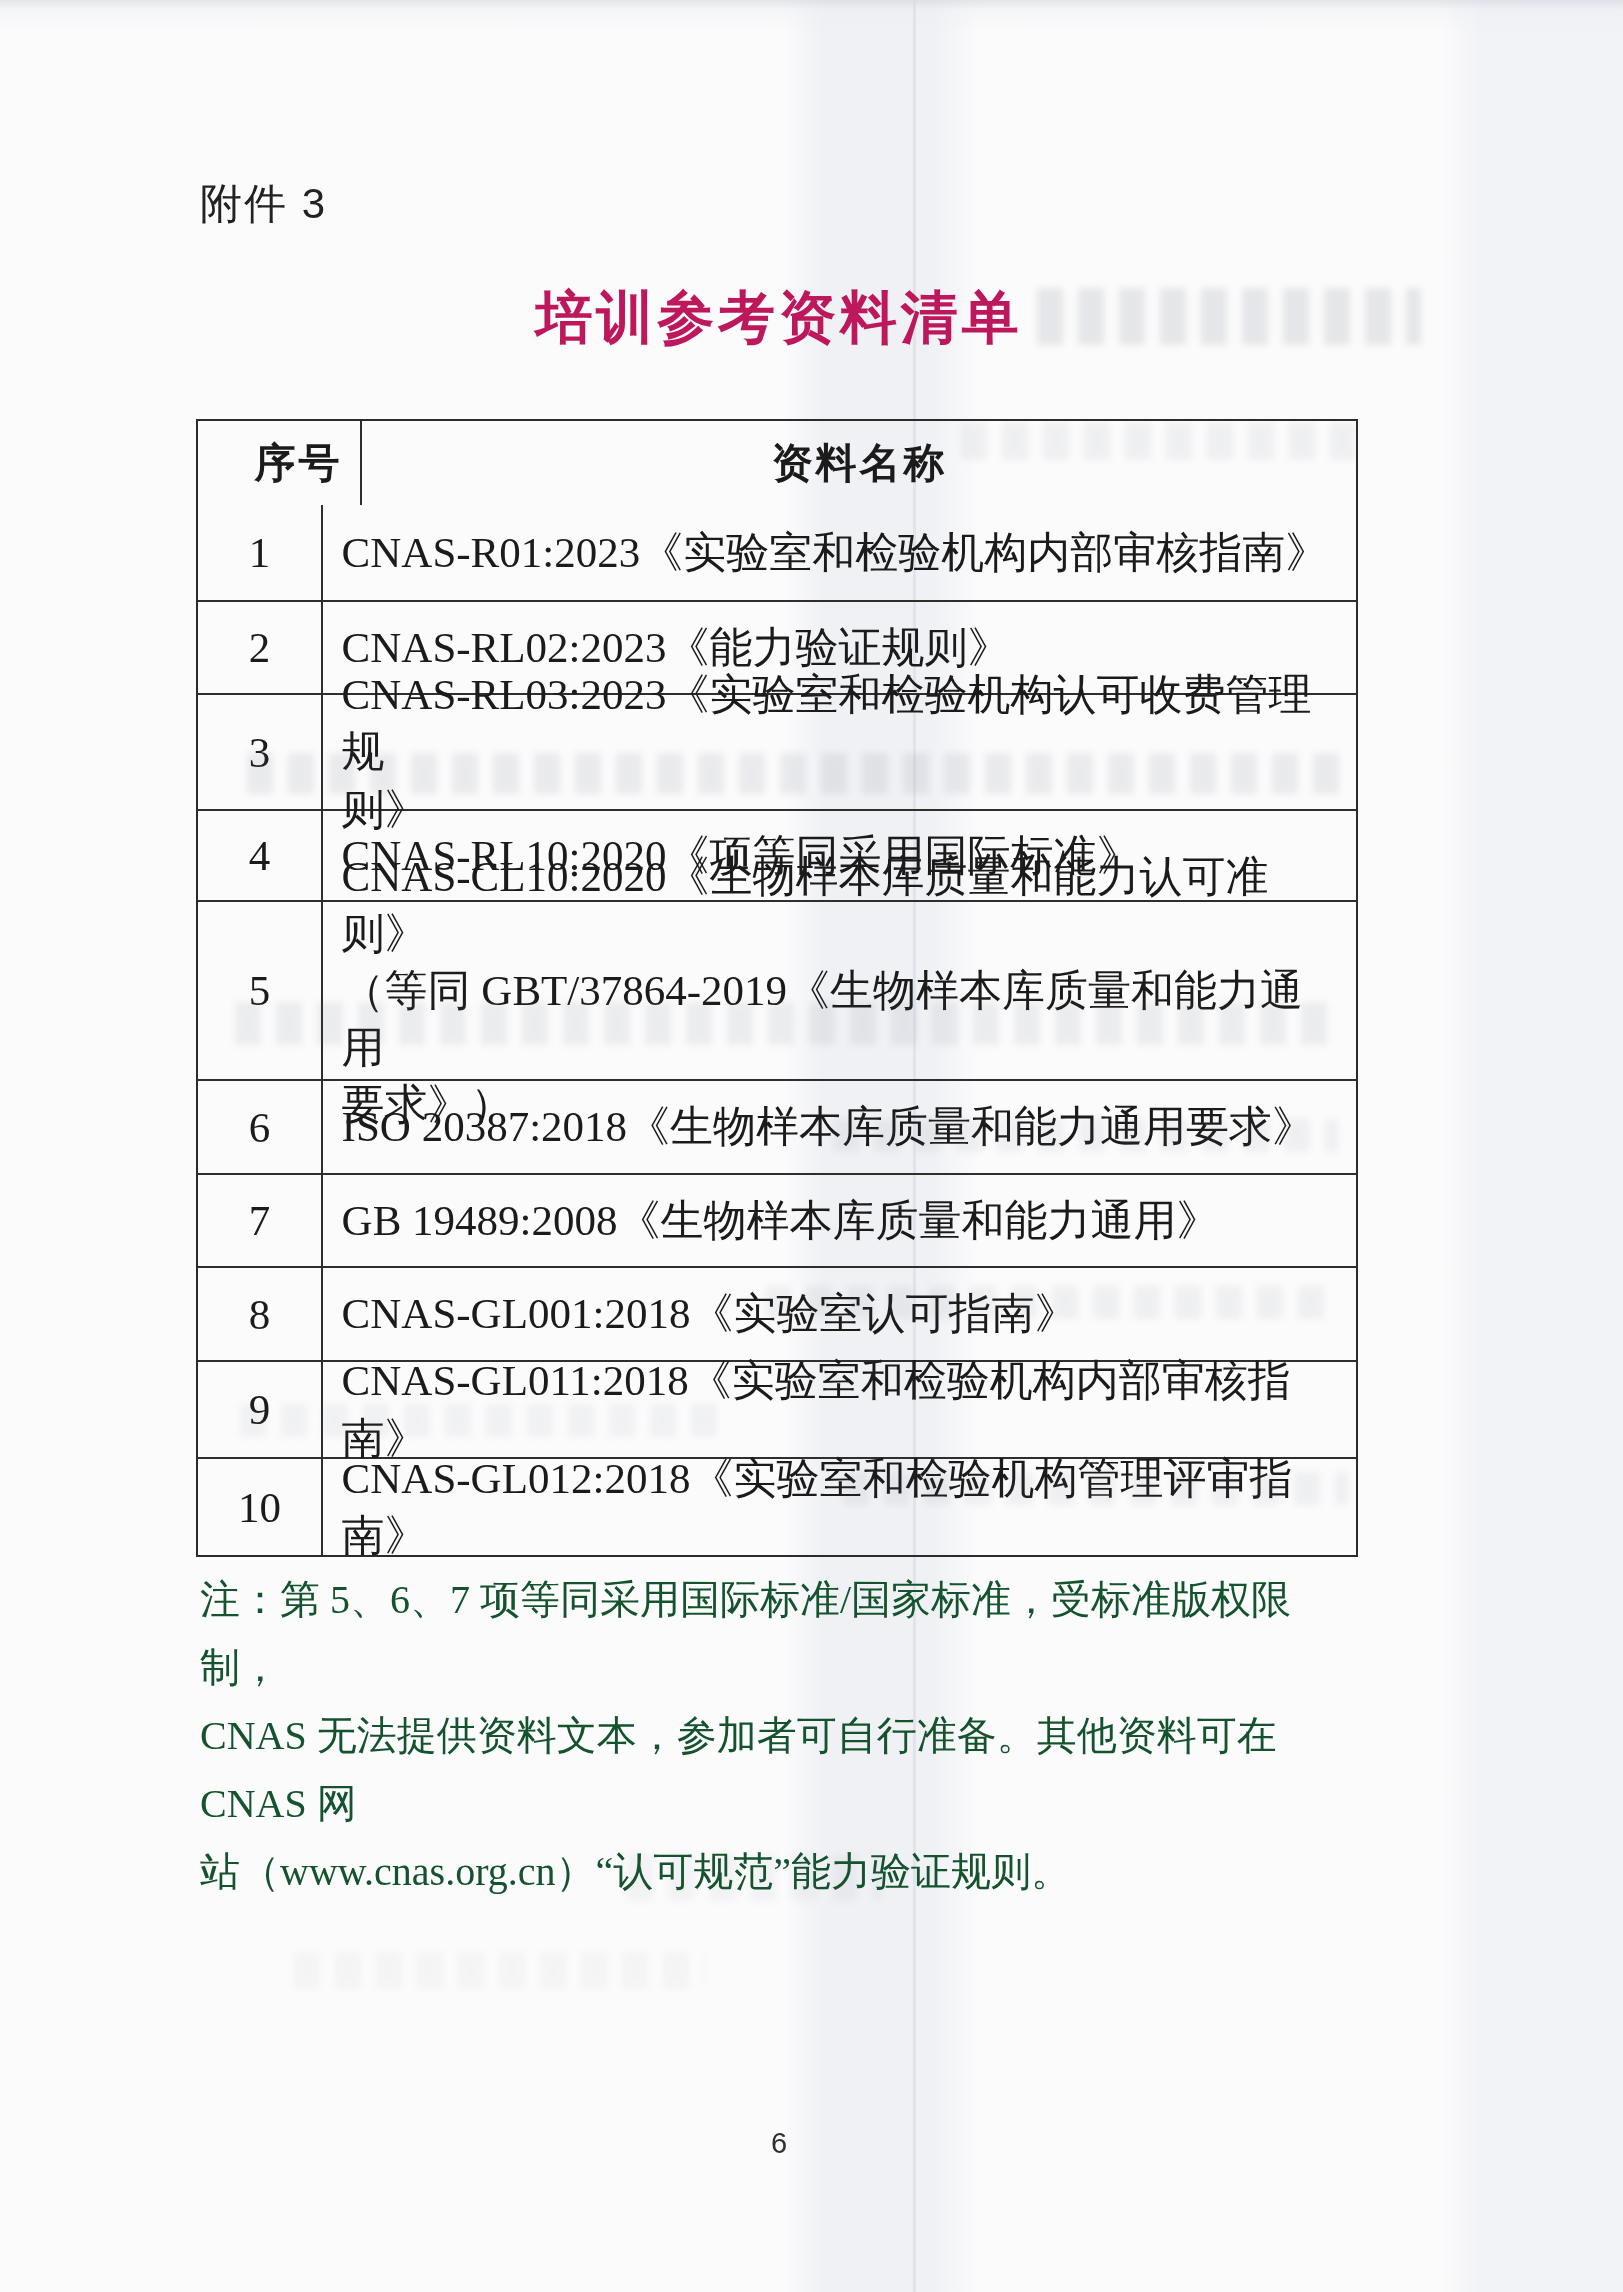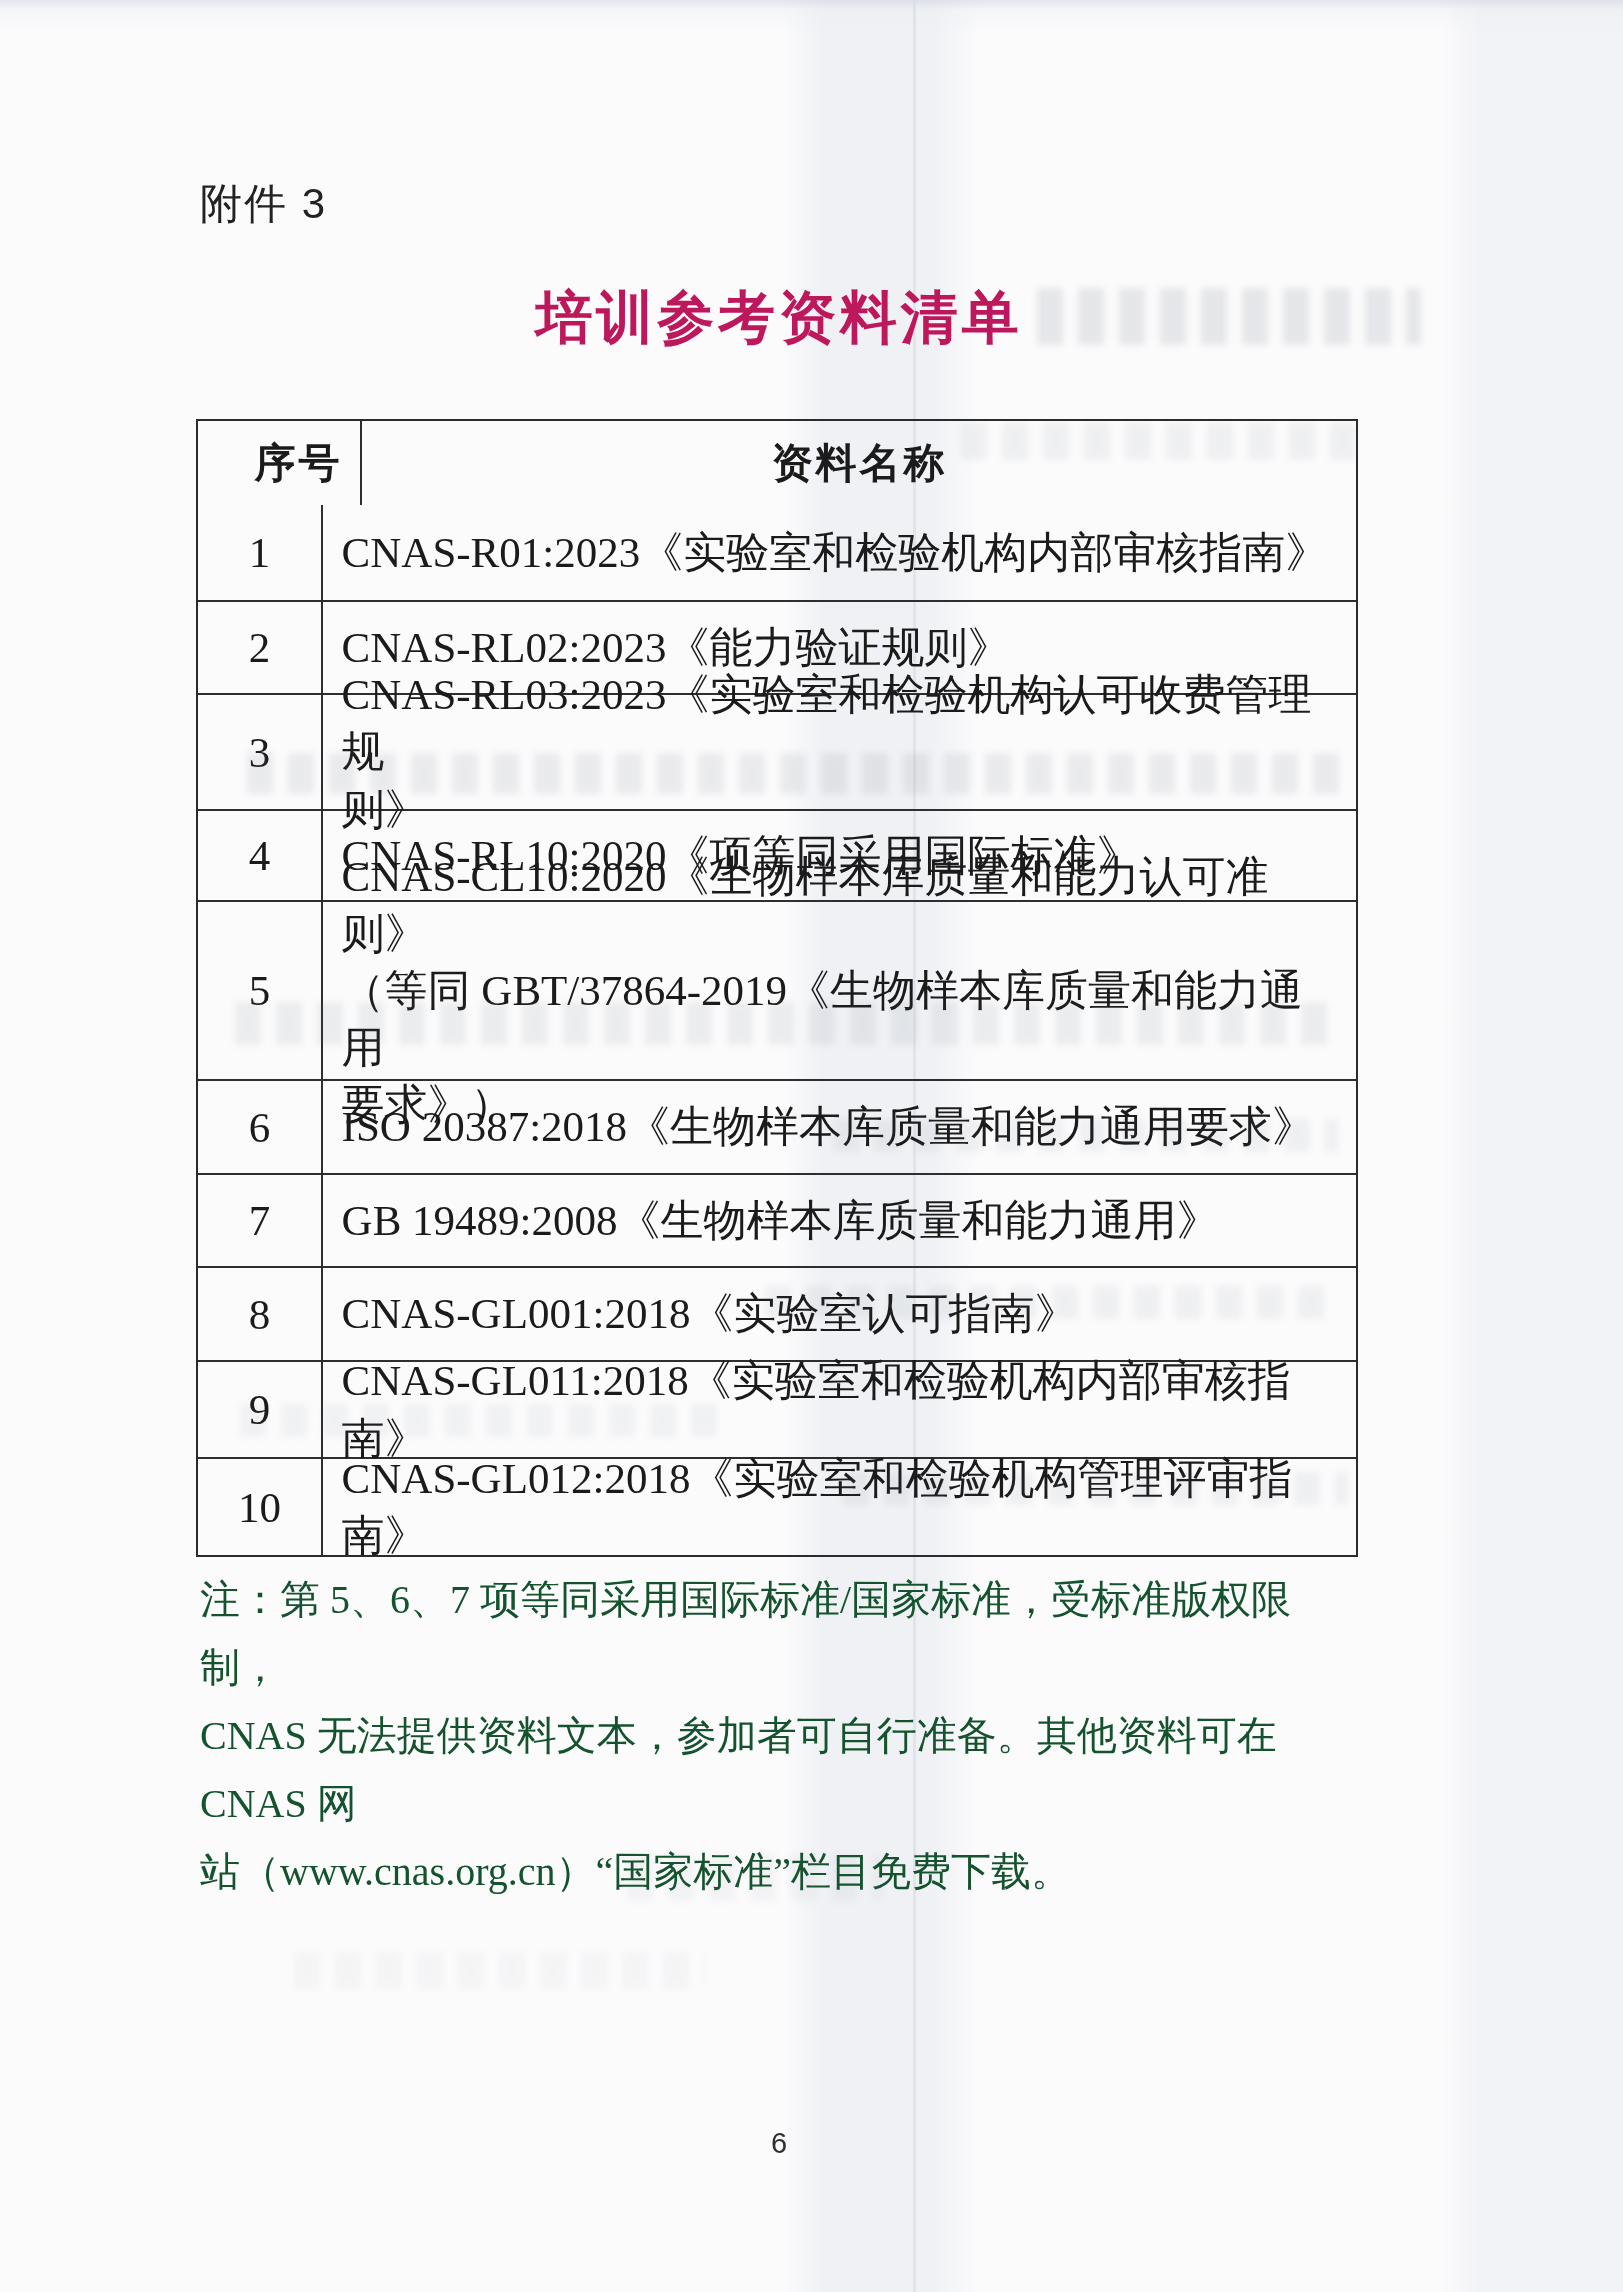--- a/index.html
+++ b/index.html
@@ -158,21 +158,21 @@
     <div class="trow r10">
       <div class="col-index">10</div>
       <div class="col-name">CNAS-GL012:2018《实验室和检验机构管理评审指南》</div>
     </div>
   </div>
   </div>
 
   <div class="doc-note">
     <div>注：第 5、6、7 项等同采用国际标准/国家标准，受标准版权限制，</div>
     <div>CNAS 无法提供资料文本，参加者可自行准备。其他资料可在 CNAS 网</div>
-    <div>站（www.cnas.org.cn）“国家标准”栏目免费下载。</div>
+    <div>站（www.cnas.org.cn）“认可规范”能力验证规则。</div>
   </div>
 
   <div class="page-number">6</div>
 
   <div class="bleed b1"></div>
   <div class="bleed b2"></div>
   <div class="bleed b3"></div>
   <div class="bleed b4"></div>
   <div class="bleed b5"></div>
   <div class="bleed b6"></div>

